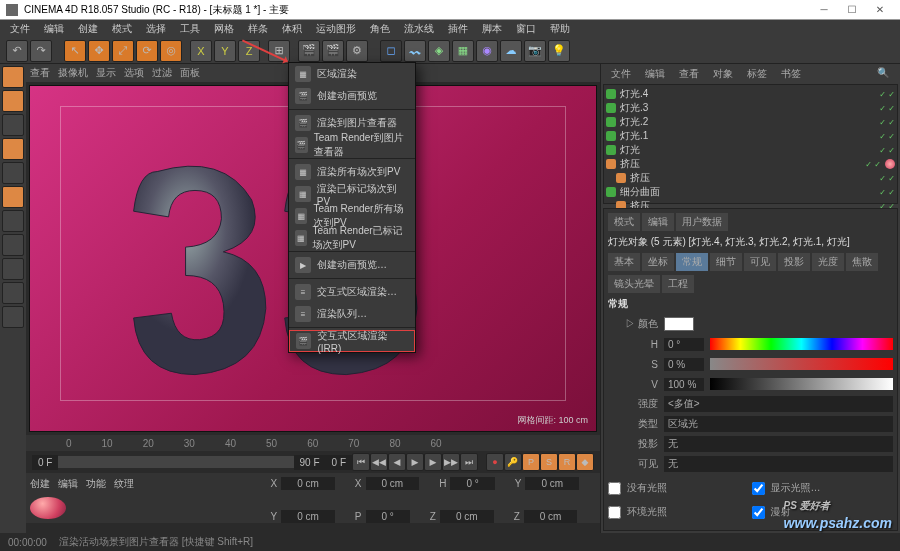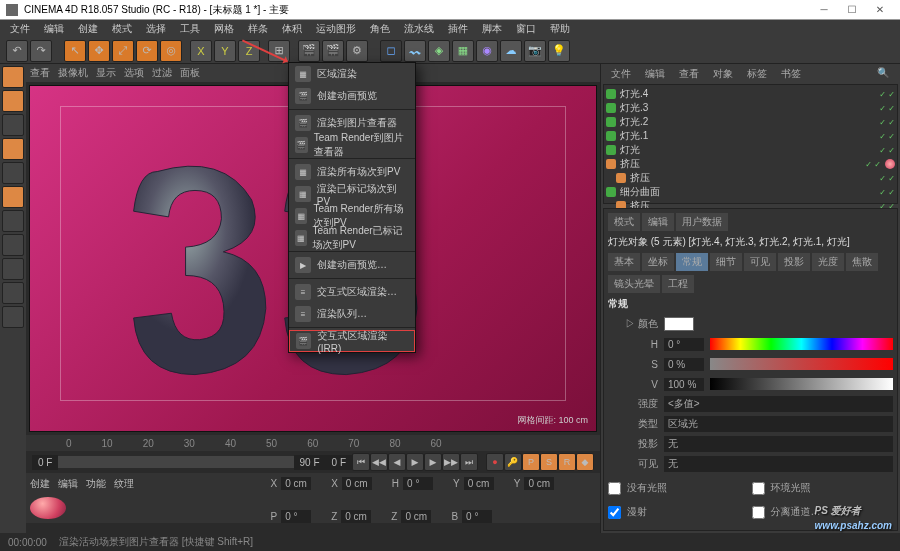--- a/index.html
+++ b/index.html
@@ -51,24 +51,24 @@
 .colorbar{flex:1;height:12px;background:linear-gradient(90deg,#f00,#ff0,#0f0,#0ff,#00f,#f0f,#f00)}
 .graybar{flex:1;height:12px;background:linear-gradient(90deg,#000,#fff)}
 .swatch{width:30px;height:14px;background:#fff;border:1px solid #666}
 .tlruler{height:16px;background:#333;display:flex;align-items:center;font-size:8px;color:#888;padding:0 40px;gap:30px}
 .tlctrl{height:22px;display:flex;align-items:center;padding:0 6px;}
 .tlctrl .btn{width:18px;height:18px;background:#444;border:1px solid #222;border-radius:2px;display:flex;align-items:center;justify-content:center;font-size:9px}
 .matpanel{height:50px;background:#333;display:flex;align-items:center;padding:4px;gap:6px}
 .matpanel .matball{width:36px;height:36px;border-radius:50%;background:radial-gradient(circle at 35% 30%,#faa,#d04060 60%,#802040)}
 .status{height:18px;background:#2a2a2a;display:flex;align-items:center;padding:0 8px;font-size:9px;color:#888;gap:12px}
 .watermark{position:absolute;right:8px;bottom:20px;color:rgba(255,255,255,.7);font-size:22px;font-weight:bold;font-style:italic;text-shadow:1px 1px 2px rgba(0,0,0,.8)}
-.watermark small{font-size:10px;display:block;color:#9cf}
+.watermark small{font-size:14px;display:block;color:#9cf}
 .coordpanel{height:50px;background:#333;padding:4px;font-size:9px;display:flex;gap:20px;align-items:center;color:#aaa}
 .coordpanel .cg{display:flex;gap:4px;align-items:center}
-.coordpanel .cg span{background:#222;padding:1px 4px;min-width:30px}
+.coordpanel .cg span{background:#222;padding:1px 16px;min-width:30px}
 </style>
 </head>
 <body>
 
 <div class="window">
   <div class="titlebar">
     <div class="icon"></div>
     <div class="title">CINEMA 4D R18.057 Studio (RC - R18) - [未标题 1 *] - 主要</div>
     <div class="wbtn">─</div>
     <div class="wbtn">☐</div>
@@ -419,20 +419,24 @@
         <div class="field">
             <label>可见</label>
             <div class="val" style="flex:1">无</div>
           </div>
         <div style="display:grid;grid-template-columns:1fr 1fr;gap:2px;margin-top:4px">
           <div class="field">
               <input type="checkbox" style="">
               <span>没有光照</span>
             </div>
           <div class="field">
+              <input type="checkbox" checked="" style="">
+              <span>显示光照…</span>
+            </div>
+          <div class="field">
               <input type="checkbox" style="">
               <span>环境光照</span>
             </div>
           <div class="field">
               <input type="checkbox" checked="" style="">
               <span>漫射</span>
             </div>
           <div class="field">
               <input type="checkbox" style="">
               <span>分离通道…</span>

